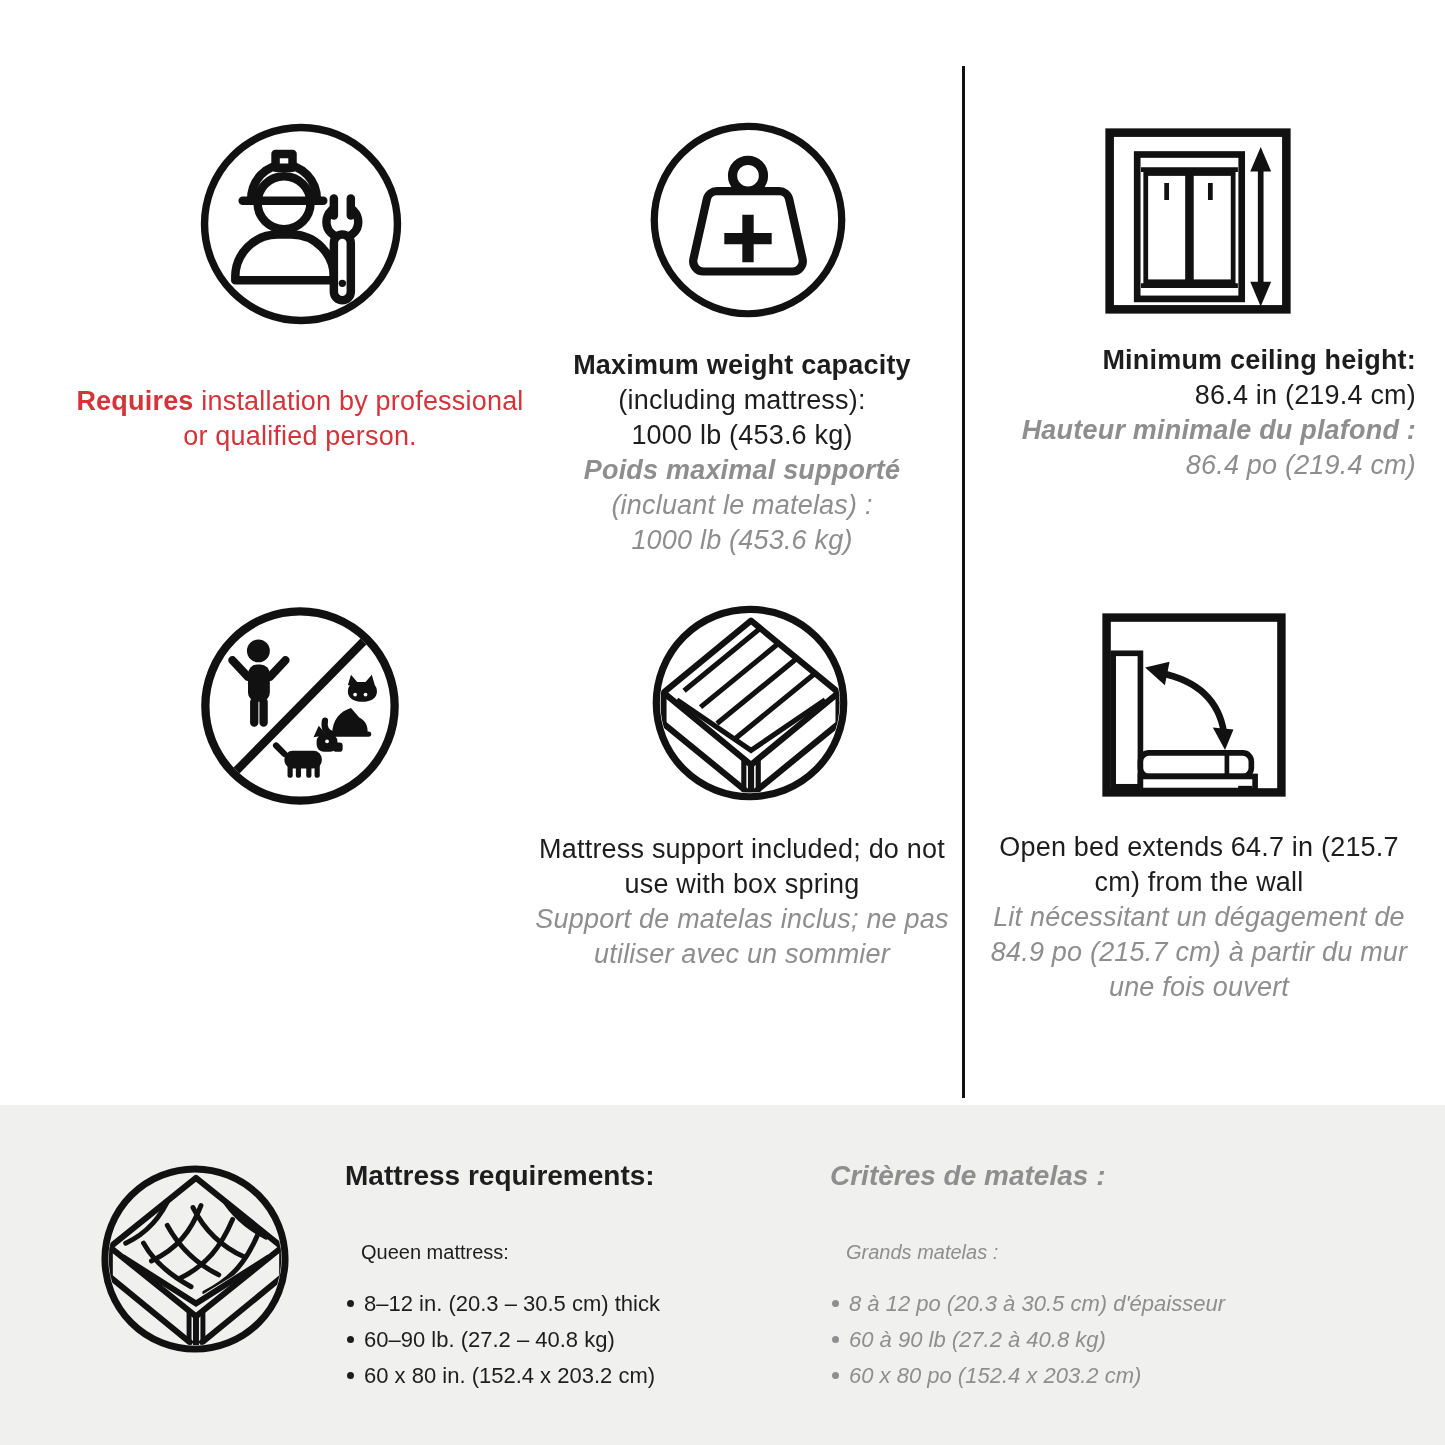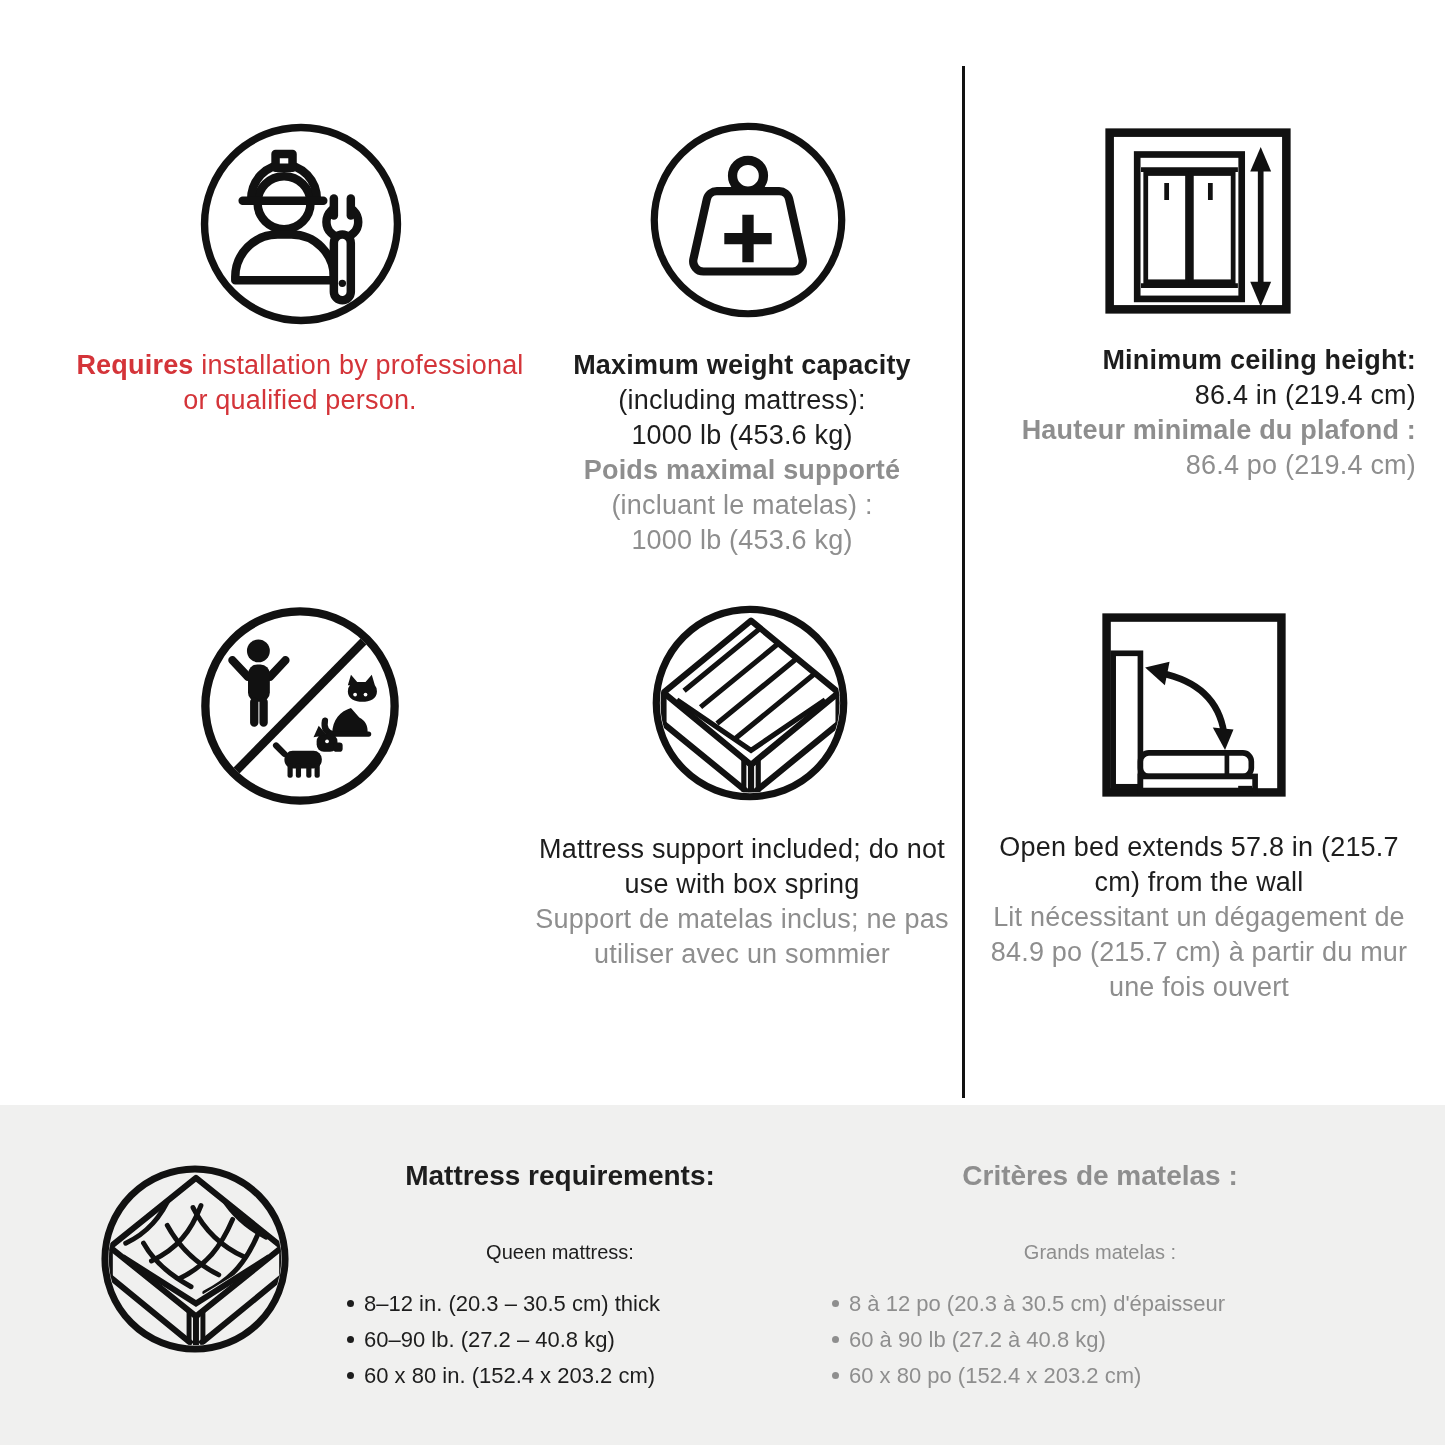--- a/index.html
+++ b/index.html
@@ -5,24 +5,24 @@
   html,body{margin:0;padding:0;background:#ffffff;}
   .stage{position:relative;width:1445px;height:1445px;background:#ffffff;overflow:hidden;
          font-family:"Liberation Sans", sans-serif;color:#1d1d1d;}
   .gray-section{position:absolute;left:0;top:1105px;width:1445px;height:340px;background:#f0f0ef;}
   .divider{position:absolute;left:962px;top:66px;width:3px;height:1032px;background:#111111;}
   .icon{position:absolute;}
   .icon svg{display:block;width:100%;height:100%;}
   .cell{position:absolute;text-align:center;font-size:27px;line-height:35px;letter-spacing:.2px;}
   .cell p{margin:0;}
   .en{color:#1d1d1d;}
-  .fr{color:#8e8e8e;}
-  .red{color:#d43439;}
+  .fr{color:#8e8e8e;font-style:italic;}
+  .red{color:#d43439;margin-top:36px;}
   b{font-weight:700;}
-  .col{position:absolute;text-align:center;}
+  .col{position:absolute;text-align:left;}
   .col .title{font-size:28px;font-weight:700;margin:0 0 40px 0;line-height:36px;}
   .col p{margin:16px;font-size:20px;line-height:36px;}
   .bullet{display:flex;align-items:flex-start;font-size:22px;line-height:36px;}
   .bullet .dot{width:7px;height:7px;border-radius:50%;margin:14px 10px 0 2px;flex:0 0 auto;}
   .en .dot{background:#1d1d1d;}
   .fr .dot{background:#8e8e8e;}
   .oln{fill:none;stroke:#111111;}
   .fil{fill:#111111;stroke:none;}
   .wfil{fill:#ffffff;}
 </style>
@@ -165,21 +165,21 @@
     <p class="fr">86.4 po (219.4 cm)</p>
   </div>
 
 
   <div class="cell" style="left:535px;top:832px;width:414px;">
     <p class="en">Mattress support included; do not use with box spring</p>
     <p class="fr">Support de matelas inclus; ne pas utiliser avec un sommier</p>
   </div>
 
   <div class="cell" style="left:982px;top:830px;width:434px;">
-    <p class="en">Open bed extends 57.8 in (215.7 cm) from the wall</p>
+    <p class="en">Open bed extends 64.7 in (215.7 cm) from the wall</p>
     <p class="fr">Lit nécessitant un dégagement de 84.9 po (215.7 cm) à partir du mur une fois ouvert</p>
   </div>
 
   <div class="icon" style="left:96px;top:1160px;width:198px;height:198px;">
     <svg viewBox="0 0 200 200">
       <defs>
         <clipPath id="c7">
             <circle cx="100" cy="100" r="87"></circle>
           </clipPath>
         <clipPath id="d7">

